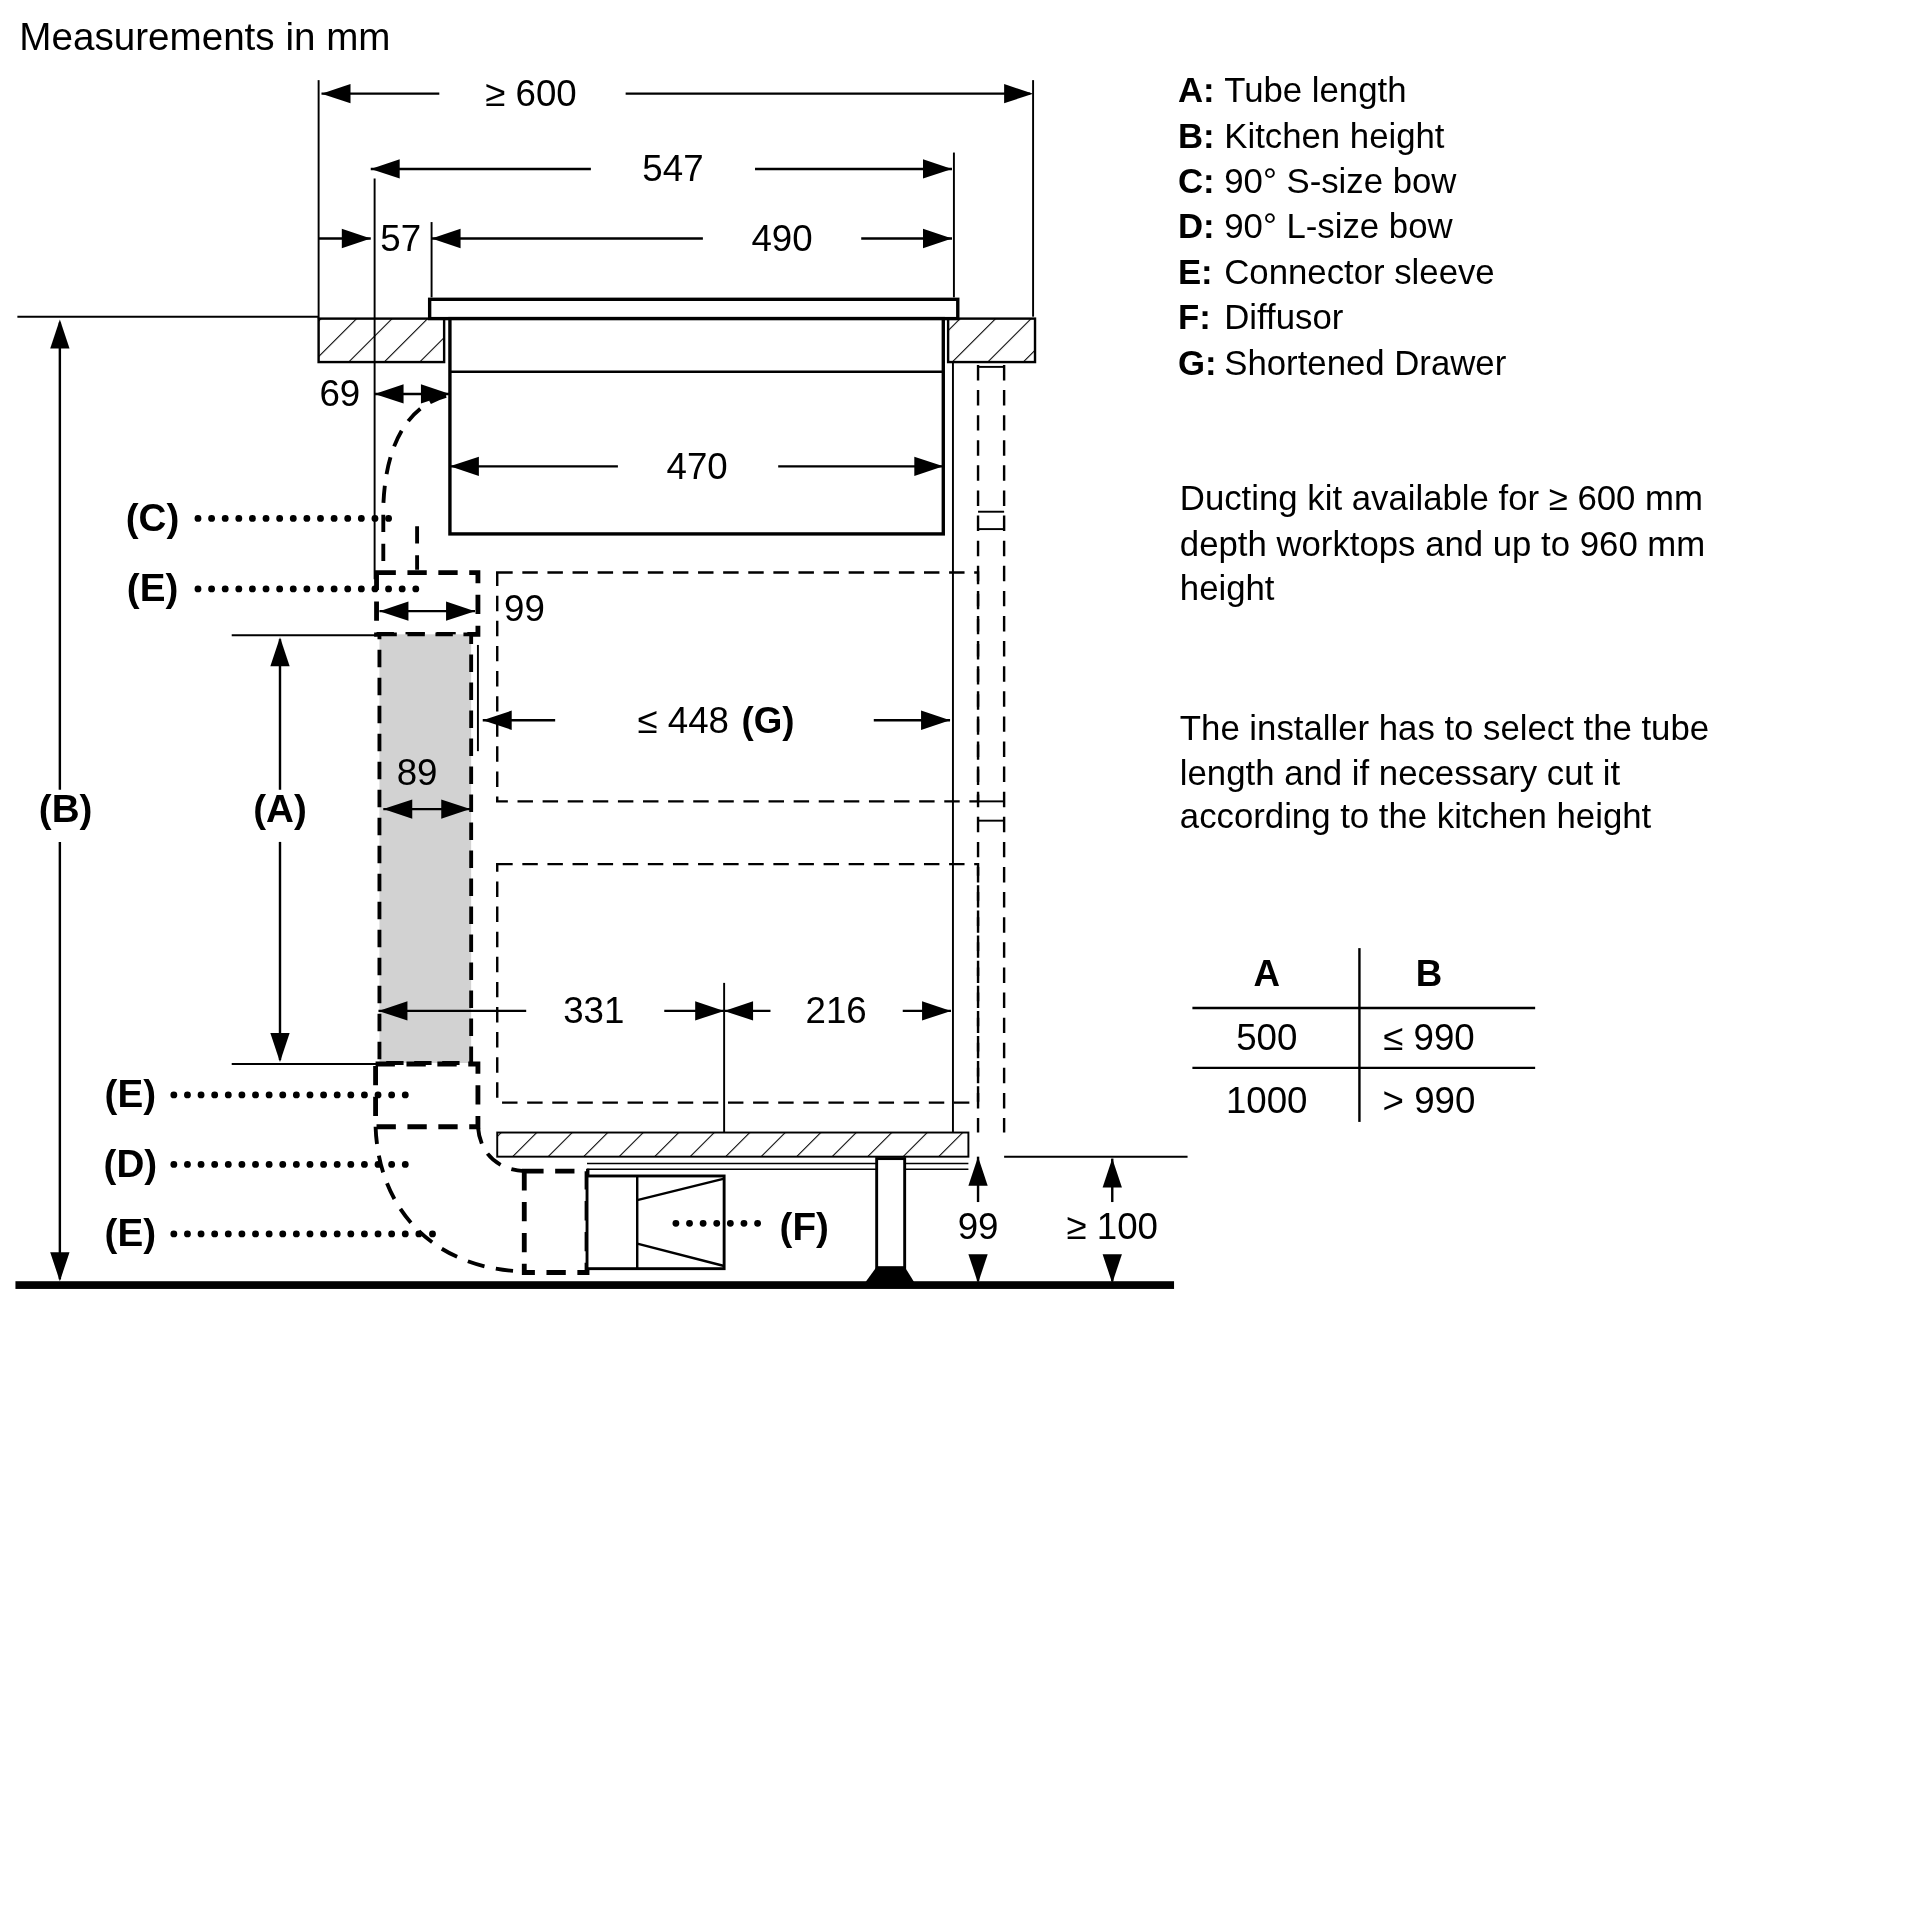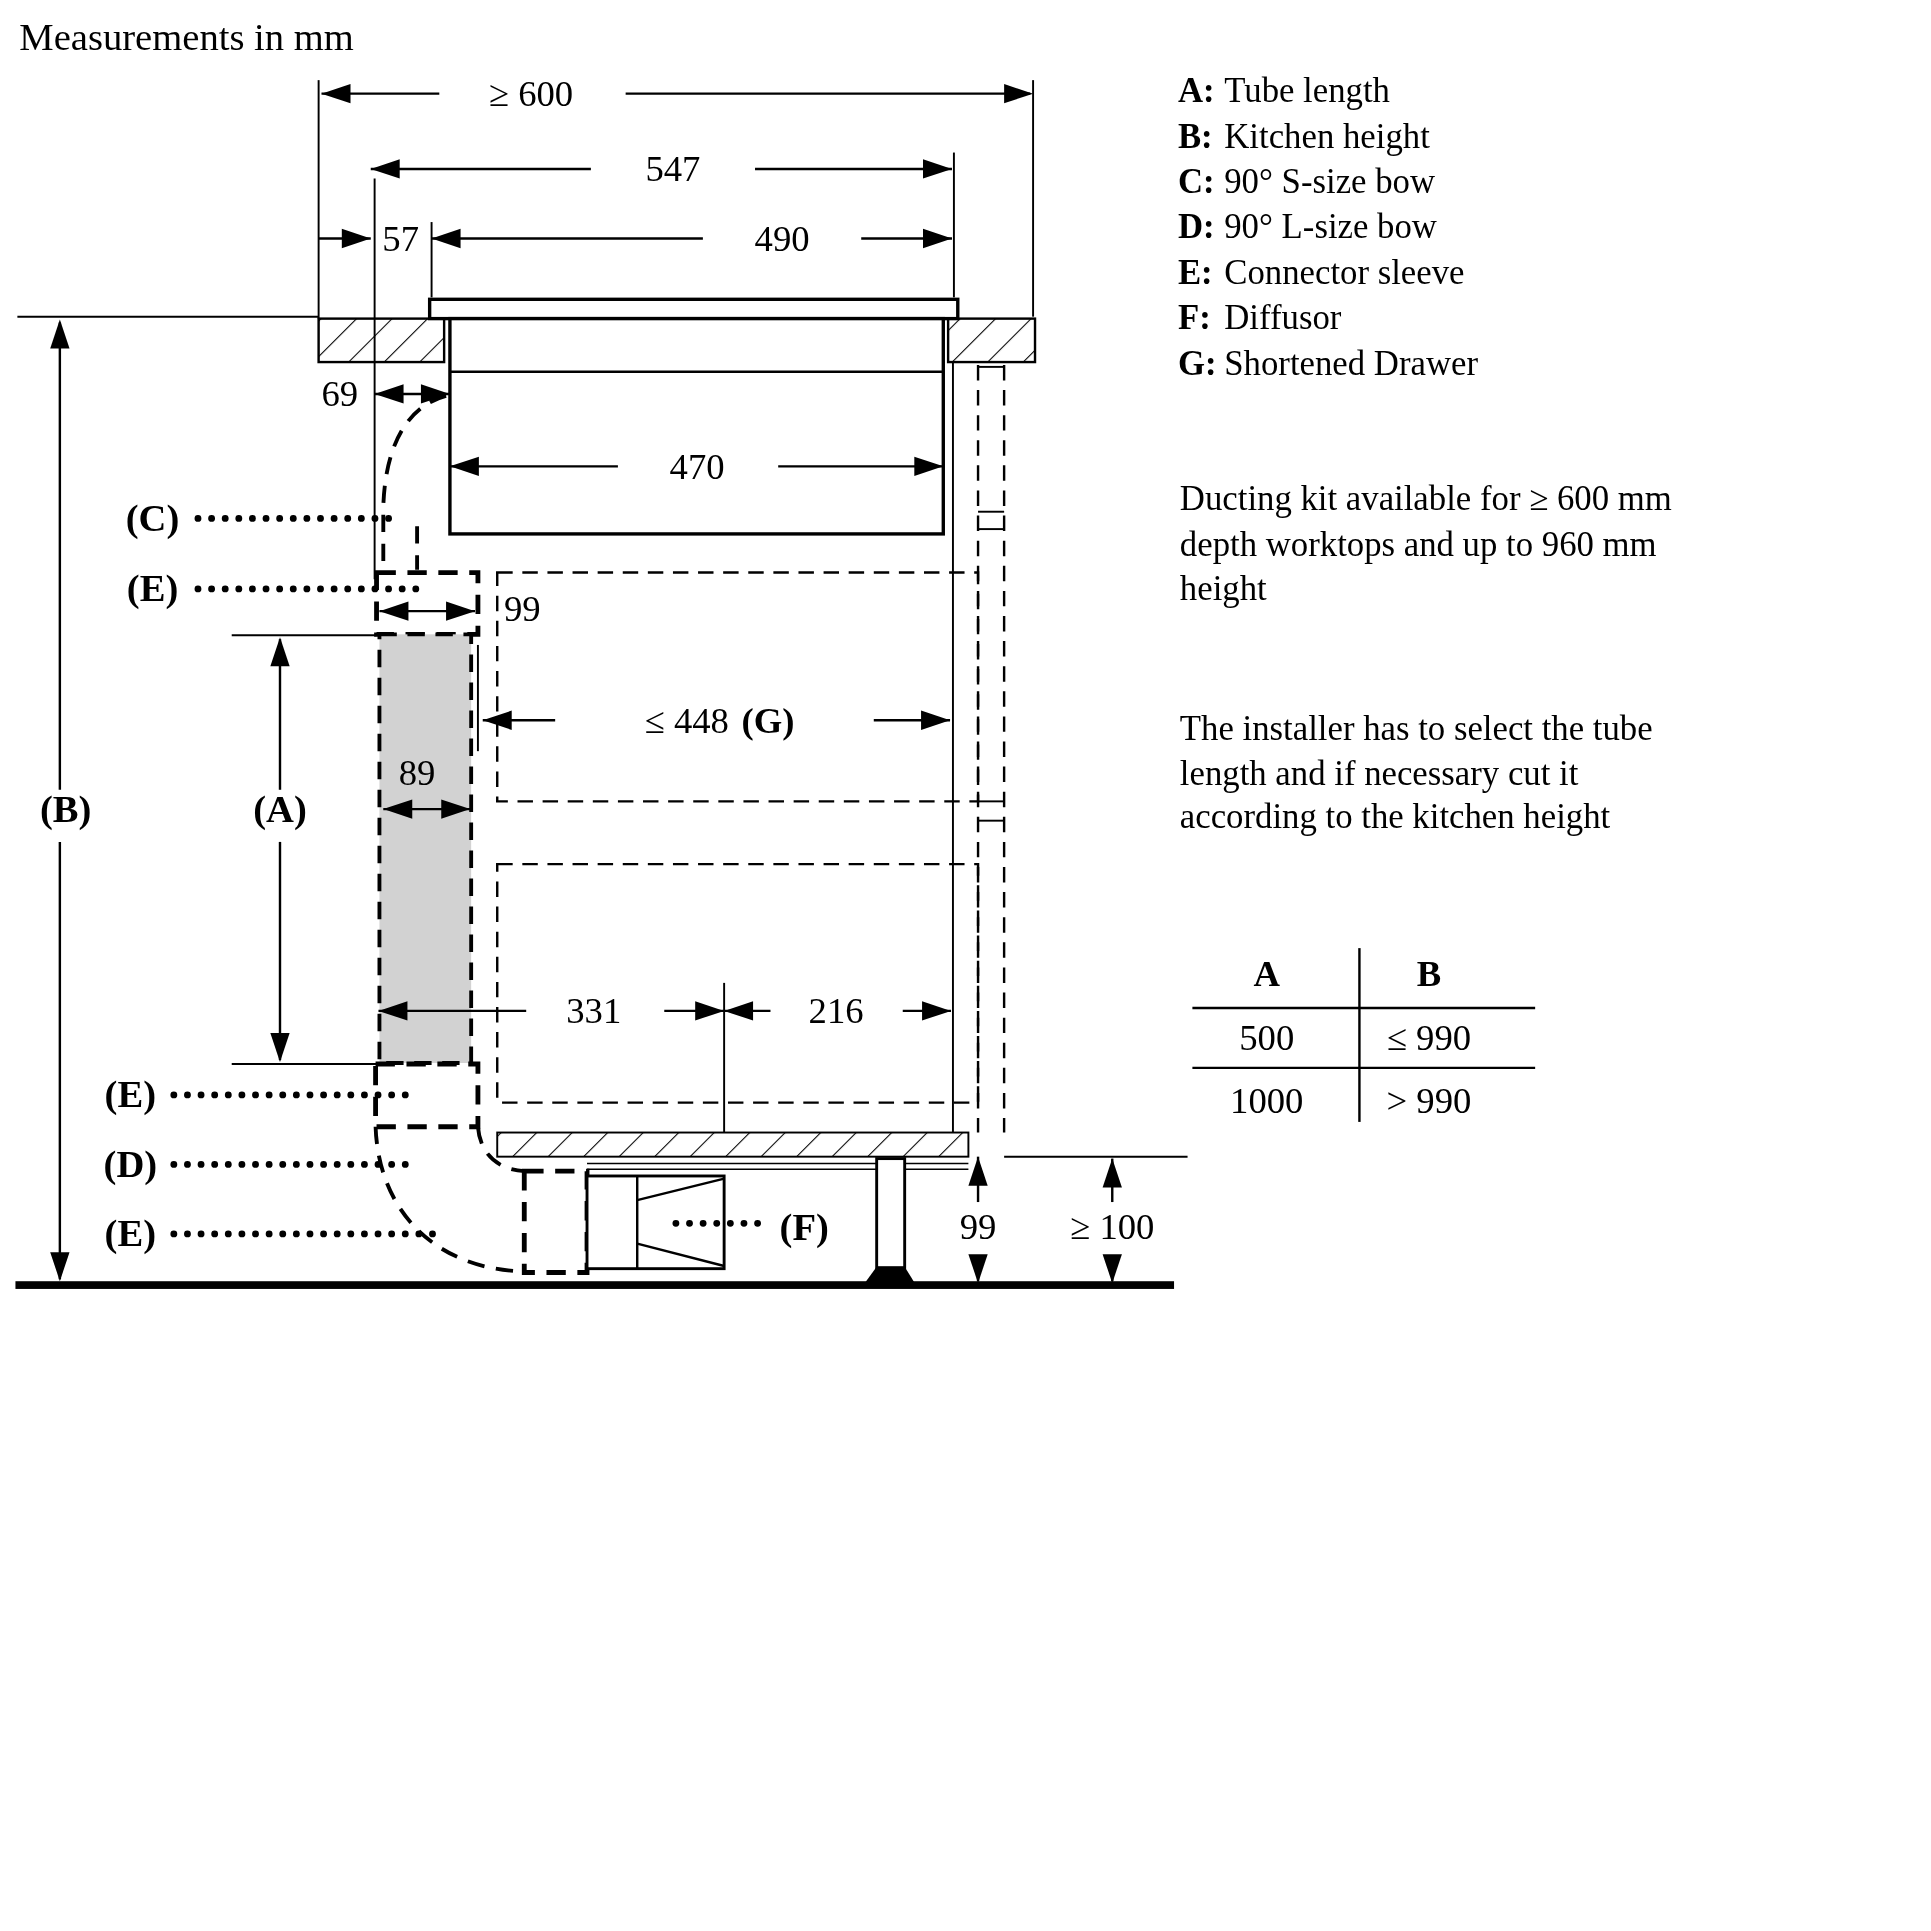--- a/index.html
+++ b/index.html
@@ -1,16 +1,16 @@
 <!DOCTYPE html>
 <html><head>
 <meta charset="utf-8">
 <style>
   html,body{margin:0;padding:0;background:#fff;}
-  .page{width:1890px;height:1931px;background:#fff;position:relative;font-family:Liberation Serif, serif;}
+  .page{width:1890px;height:1931px;background:#fff;position:relative;font-family:Liberation Sans, sans-serif;}
   svg{position:absolute;left:0;top:0;}
   text{fill:#000;}
   .dim{font-size:38px;}
   .marker{font-size:40px;font-weight:bold;}
   .title{font-size:40px;}
   .legend-key{font-size:36px;font-weight:bold;}
   .legend-label{font-size:36px;}
   .note{font-size:36px;}
   .th{font-size:38px;font-weight:bold;}
   .td{font-size:38px;}

